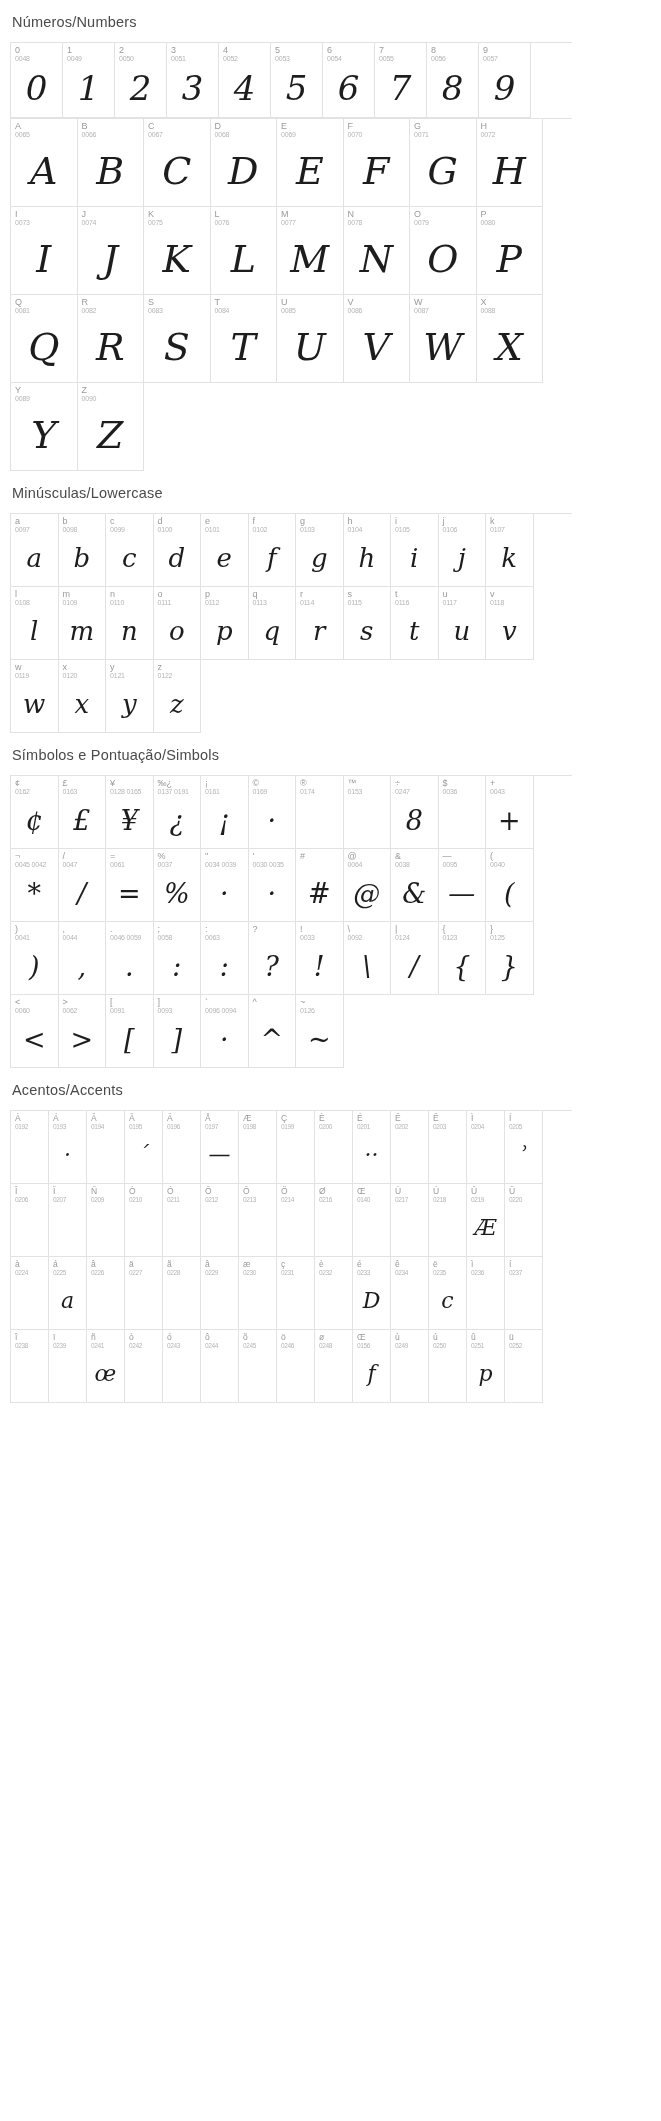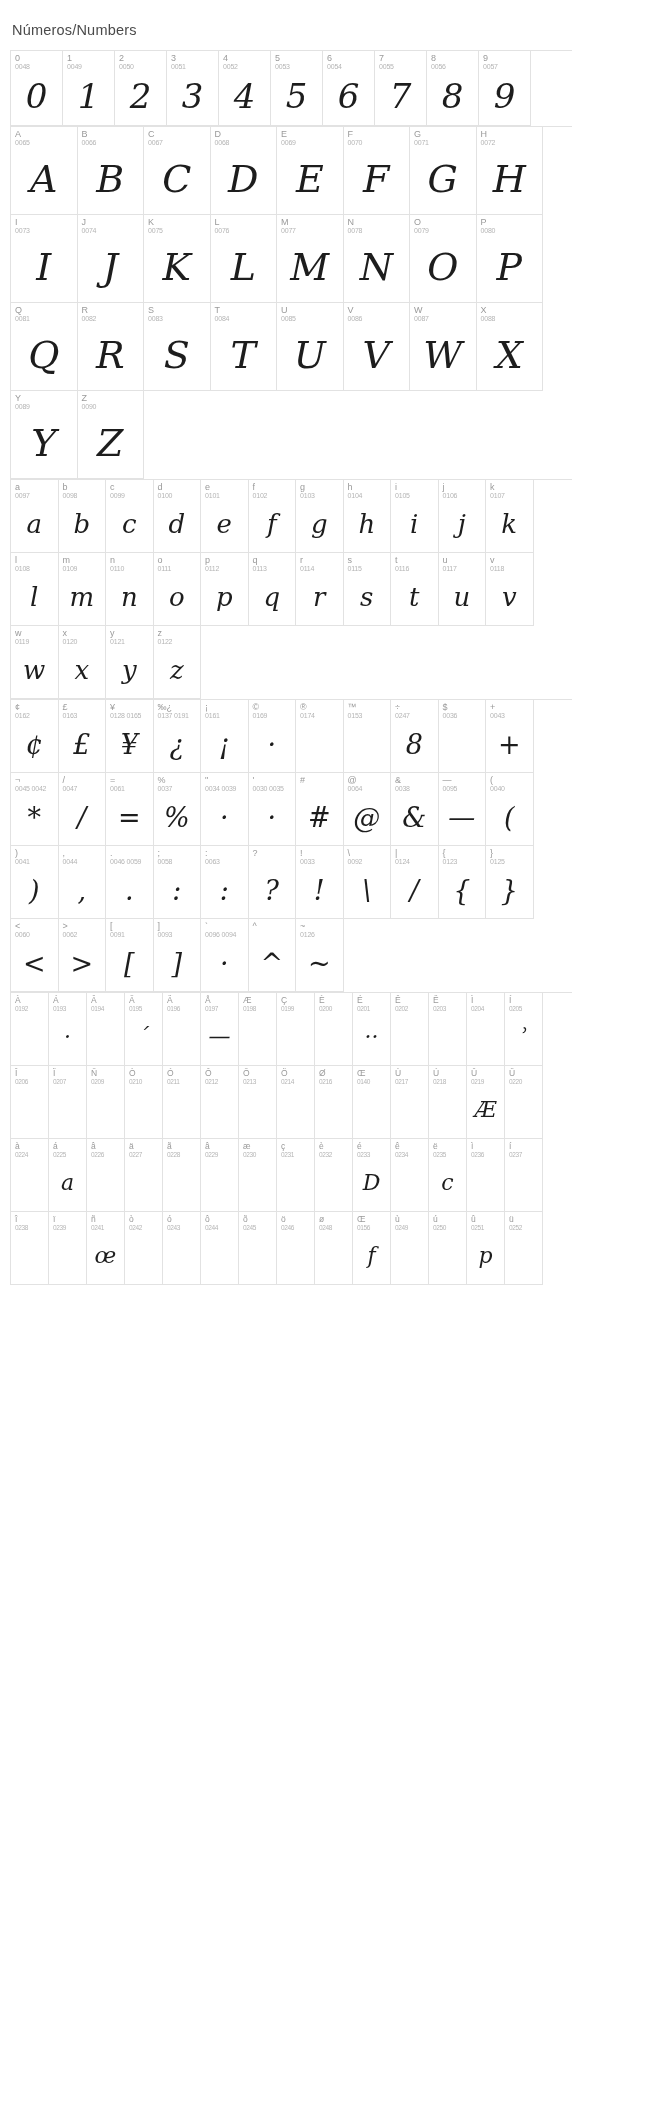--- a/index.html
+++ b/index.html
@@ -8,21 +8,21 @@
     background: #ffffff;
   }
   body {
     width: 661px;
     font-family: "Liberation Sans", sans-serif;
     color: #333;
   }
   .page {
     width: 582px;
     box-sizing: border-box;
-    padding: 8px 10px 20px 10px;
+    padding: 0 10px 20px 10px;
   }
   .section-title {
     font-size: 14.5px;
     color: #4a4a4a;
     font-weight: normal;
     margin: 0;
     padding: 14px 0 12px 2px;
     letter-spacing: 0.2px;
   }
   .glyph-grid {
@@ -285,20 +285,21 @@
             <span class="glyph">Y</span>
           </div>
           <div class="glyph-cell">
             <span class="char">Z</span>
             <span class="code">0090</span>
             <span class="glyph">Z</span>
           </div>
         </div>
       </div>
       <div class="section">
+        <div class="section-title">Minúsculas/Lowercase</div>
         <div class="glyph-grid grid-lower">
           <div class="glyph-cell">
             <span class="char">a</span>
             <span class="code">0097</span>
             <span class="glyph">a</span>
           </div>
           <div class="glyph-cell">
             <span class="char">b</span>
             <span class="code">0098</span>
             <span class="glyph">b</span>
@@ -419,20 +420,21 @@
             <span class="glyph">y</span>
           </div>
           <div class="glyph-cell">
             <span class="char">z</span>
             <span class="code">0122</span>
             <span class="glyph">z</span>
           </div>
         </div>
       </div>
       <div class="section">
+        <div class="section-title">Símbolos e Pontuação/Simbols</div>
         <div class="glyph-grid grid-symbols">
           <div class="glyph-cell">
             <span class="char">¢</span>
             <span class="code">0162</span>
             <span class="glyph">¢</span>
           </div>
           <div class="glyph-cell">
             <span class="char">£</span>
             <span class="code">0163</span>
             <span class="glyph">£</span>
@@ -623,20 +625,21 @@
             <span class="glyph">^</span>
           </div>
           <div class="glyph-cell">
             <span class="char">~</span>
             <span class="code">0126</span>
             <span class="glyph">~</span>
           </div>
         </div>
       </div>
       <div class="section">
+        <div class="section-title">Acentos/Accents</div>
         <div class="glyph-grid grid-accents">
           <div class="glyph-cell">
             <span class="char">À</span>
             <span class="code">0192</span>
             <span class="glyph"></span>
           </div>
           <div class="glyph-cell">
             <span class="char">Á</span>
             <span class="code">0193</span>
             <span class="glyph">·</span>

